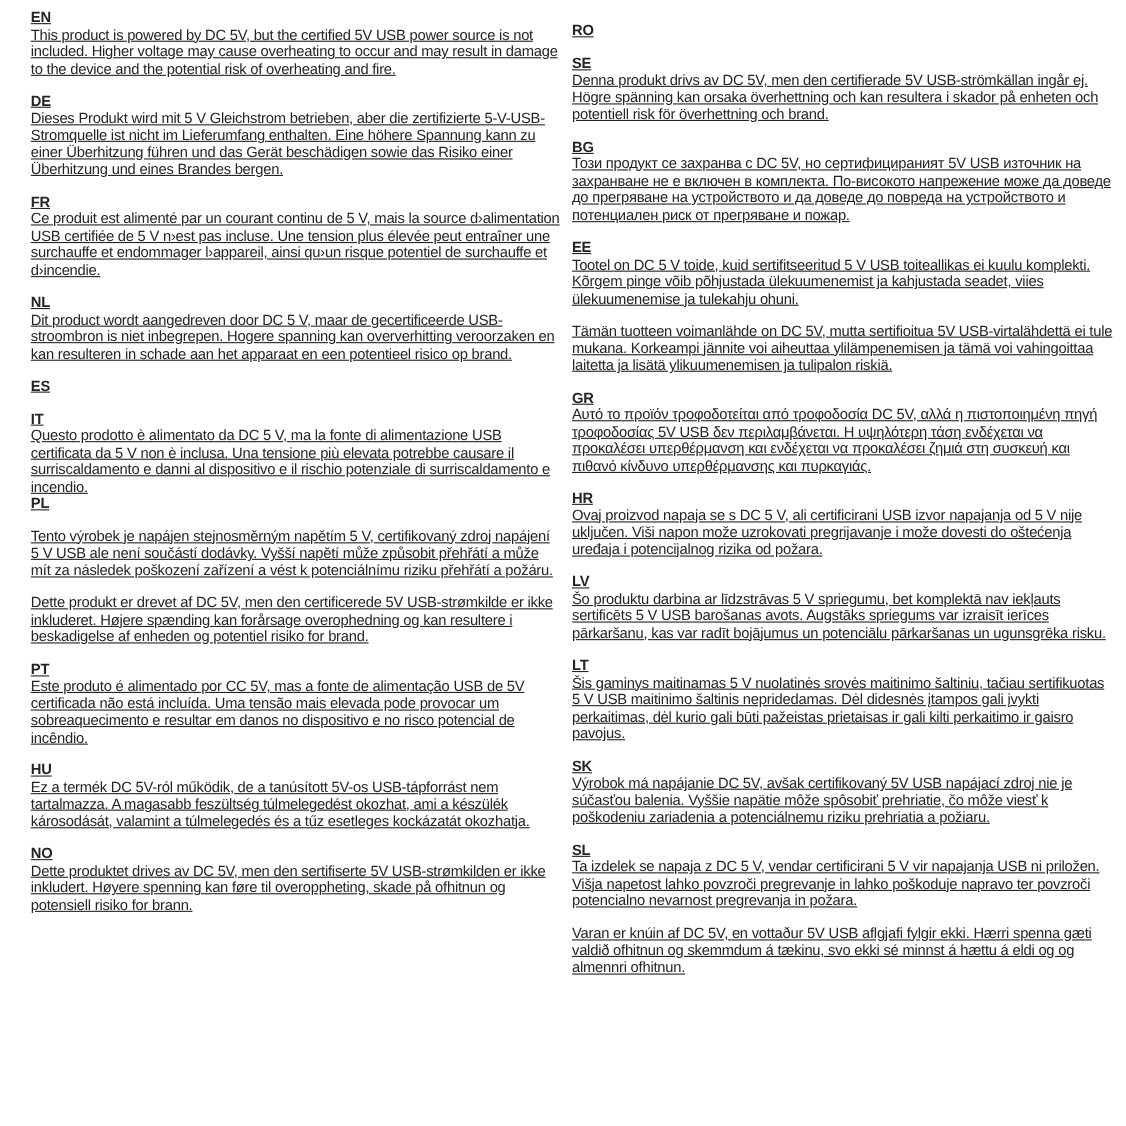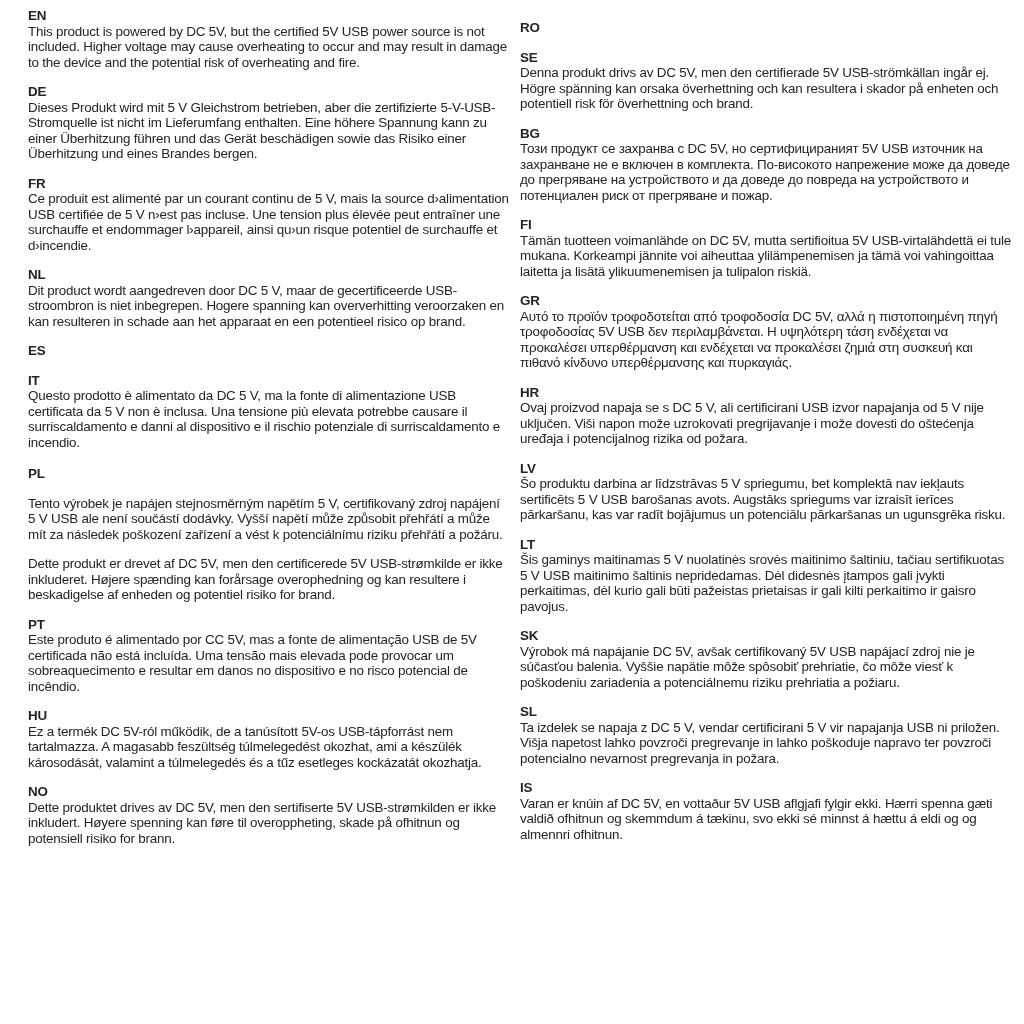--- a/index.html
+++ b/index.html
@@ -13,31 +13,32 @@
     overflow: hidden;
     color: #242424;
     font-family: "Liberation Sans", sans-serif;
     -webkit-font-smoothing: antialiased;
   }
   .page {
     display: flex;
     box-sizing: border-box;
     padding: 8px 10px 0 28px;
     gap: 10px;
+    text-decoration: underline;
   }
   .col {
     box-sizing: border-box;
   }
   .col-left  { width: 482px; }
   .col-right { width: 494px; margin-top: 12px; }
   .lang-section {
     margin: 0 0 14px 0;
   }
   .lang-section.tight {
-    margin-bottom: 16px;
+    margin-bottom: 0;
   }
   .lang-code {
     margin: 0;
     font-size: 13.4px;
     line-height: 15.5px;
     font-weight: 700;
     letter-spacing: -0.2px;
   }
   .lang-text {
     margin: 0;
@@ -121,23 +122,26 @@
     <section class="lang-section">
       <h2 class="lang-code">SE</h2>
       <p class="lang-text">Denna produkt drivs av DC 5V, men den certifierade 5V USB-strömkällan ingår ej. Högre spänning kan orsaka överhettning och kan resultera i skador på enheten och potentiell risk för överhettning och brand.</p>
     </section>
 
     <section class="lang-section">
       <h2 class="lang-code">BG</h2>
       <p class="lang-text">Този продукт се захранва с DC 5V, но сертифицираният 5V USB източник на захранване не е включен в комплекта. По-високото напрежение може да доведе до прегряване на устройството и да доведе до повреда на устройството и потенциален риск от прегряване и пожар.</p>
     </section>
 
+    <section class="lang-section">
+      <h2 class="lang-code">EE</h2>
+      <p class="lang-text">Tootel on DC 5 V toide, kuid sertifitseeritud 5 V USB toiteallikas ei kuulu komplekti. Kõrgem pinge võib põhjustada ülekuumenemist ja kahjustada seadet, viies ülekuumenemise ja tulekahju ohuni.</p>
+    </section>
 
     <section class="lang-section">
-      <h2 class="lang-code">FI</h2>
       <p class="lang-text">Tämän tuotteen voimanlähde on DC 5V, mutta sertifioitua 5V USB-virtalähdettä ei tule mukana. Korkeampi jännite voi aiheuttaa ylilämpenemisen ja tämä voi vahingoittaa laitetta ja lisätä ylikuumenemisen ja tulipalon riskiä.</p>
     </section>
 
     <section class="lang-section">
       <h2 class="lang-code">GR</h2>
       <p class="lang-text">Αυτό το προϊόν τροφοδοτείται από τροφοδοσία DC 5V, αλλά η πιστοποιημένη πηγή τροφοδοσίας 5V USB δεν περιλαμβάνεται. Η υψηλότερη τάση ενδέχεται να προκαλέσει υπερθέρμανση και ενδέχεται να προκαλέσει ζημιά στη συσκευή και πιθανό κίνδυνο υπερθέρμανσης και πυρκαγιάς.</p>
     </section>
 
     <section class="lang-section">
       <h2 class="lang-code">HR</h2>
@@ -158,19 +162,18 @@
       <h2 class="lang-code">SK</h2>
       <p class="lang-text">Výrobok má napájanie DC 5V, avšak certifikovaný 5V USB napájací zdroj nie je súčasťou balenia. Vyššie napätie môže spôsobiť prehriatie, čo môže viesť k poškodeniu zariadenia a potenciálnemu riziku prehriatia a požiaru.</p>
     </section>
 
     <section class="lang-section">
       <h2 class="lang-code">SL</h2>
       <p class="lang-text">Ta izdelek se napaja z DC 5 V, vendar certificirani 5 V vir napajanja USB ni priložen. Višja napetost lahko povzroči pregrevanje in lahko poškoduje napravo ter povzroči potencialno nevarnost pregrevanja in požara.</p>
     </section>
 
     <section class="lang-section">
-      <h2 class="lang-code">IS</h2>
       <p class="lang-text">Varan er knúin af DC 5V, en vottaður 5V USB aflgjafi fylgir ekki. Hærri spenna gæti valdið ofhitnun og skemmdum á tækinu, svo ekki sé minnst á hættu á eldi og og almennri ofhitnun.</p>
     </section>
 
   </div>
 
 </div>
 
 </body></html>

